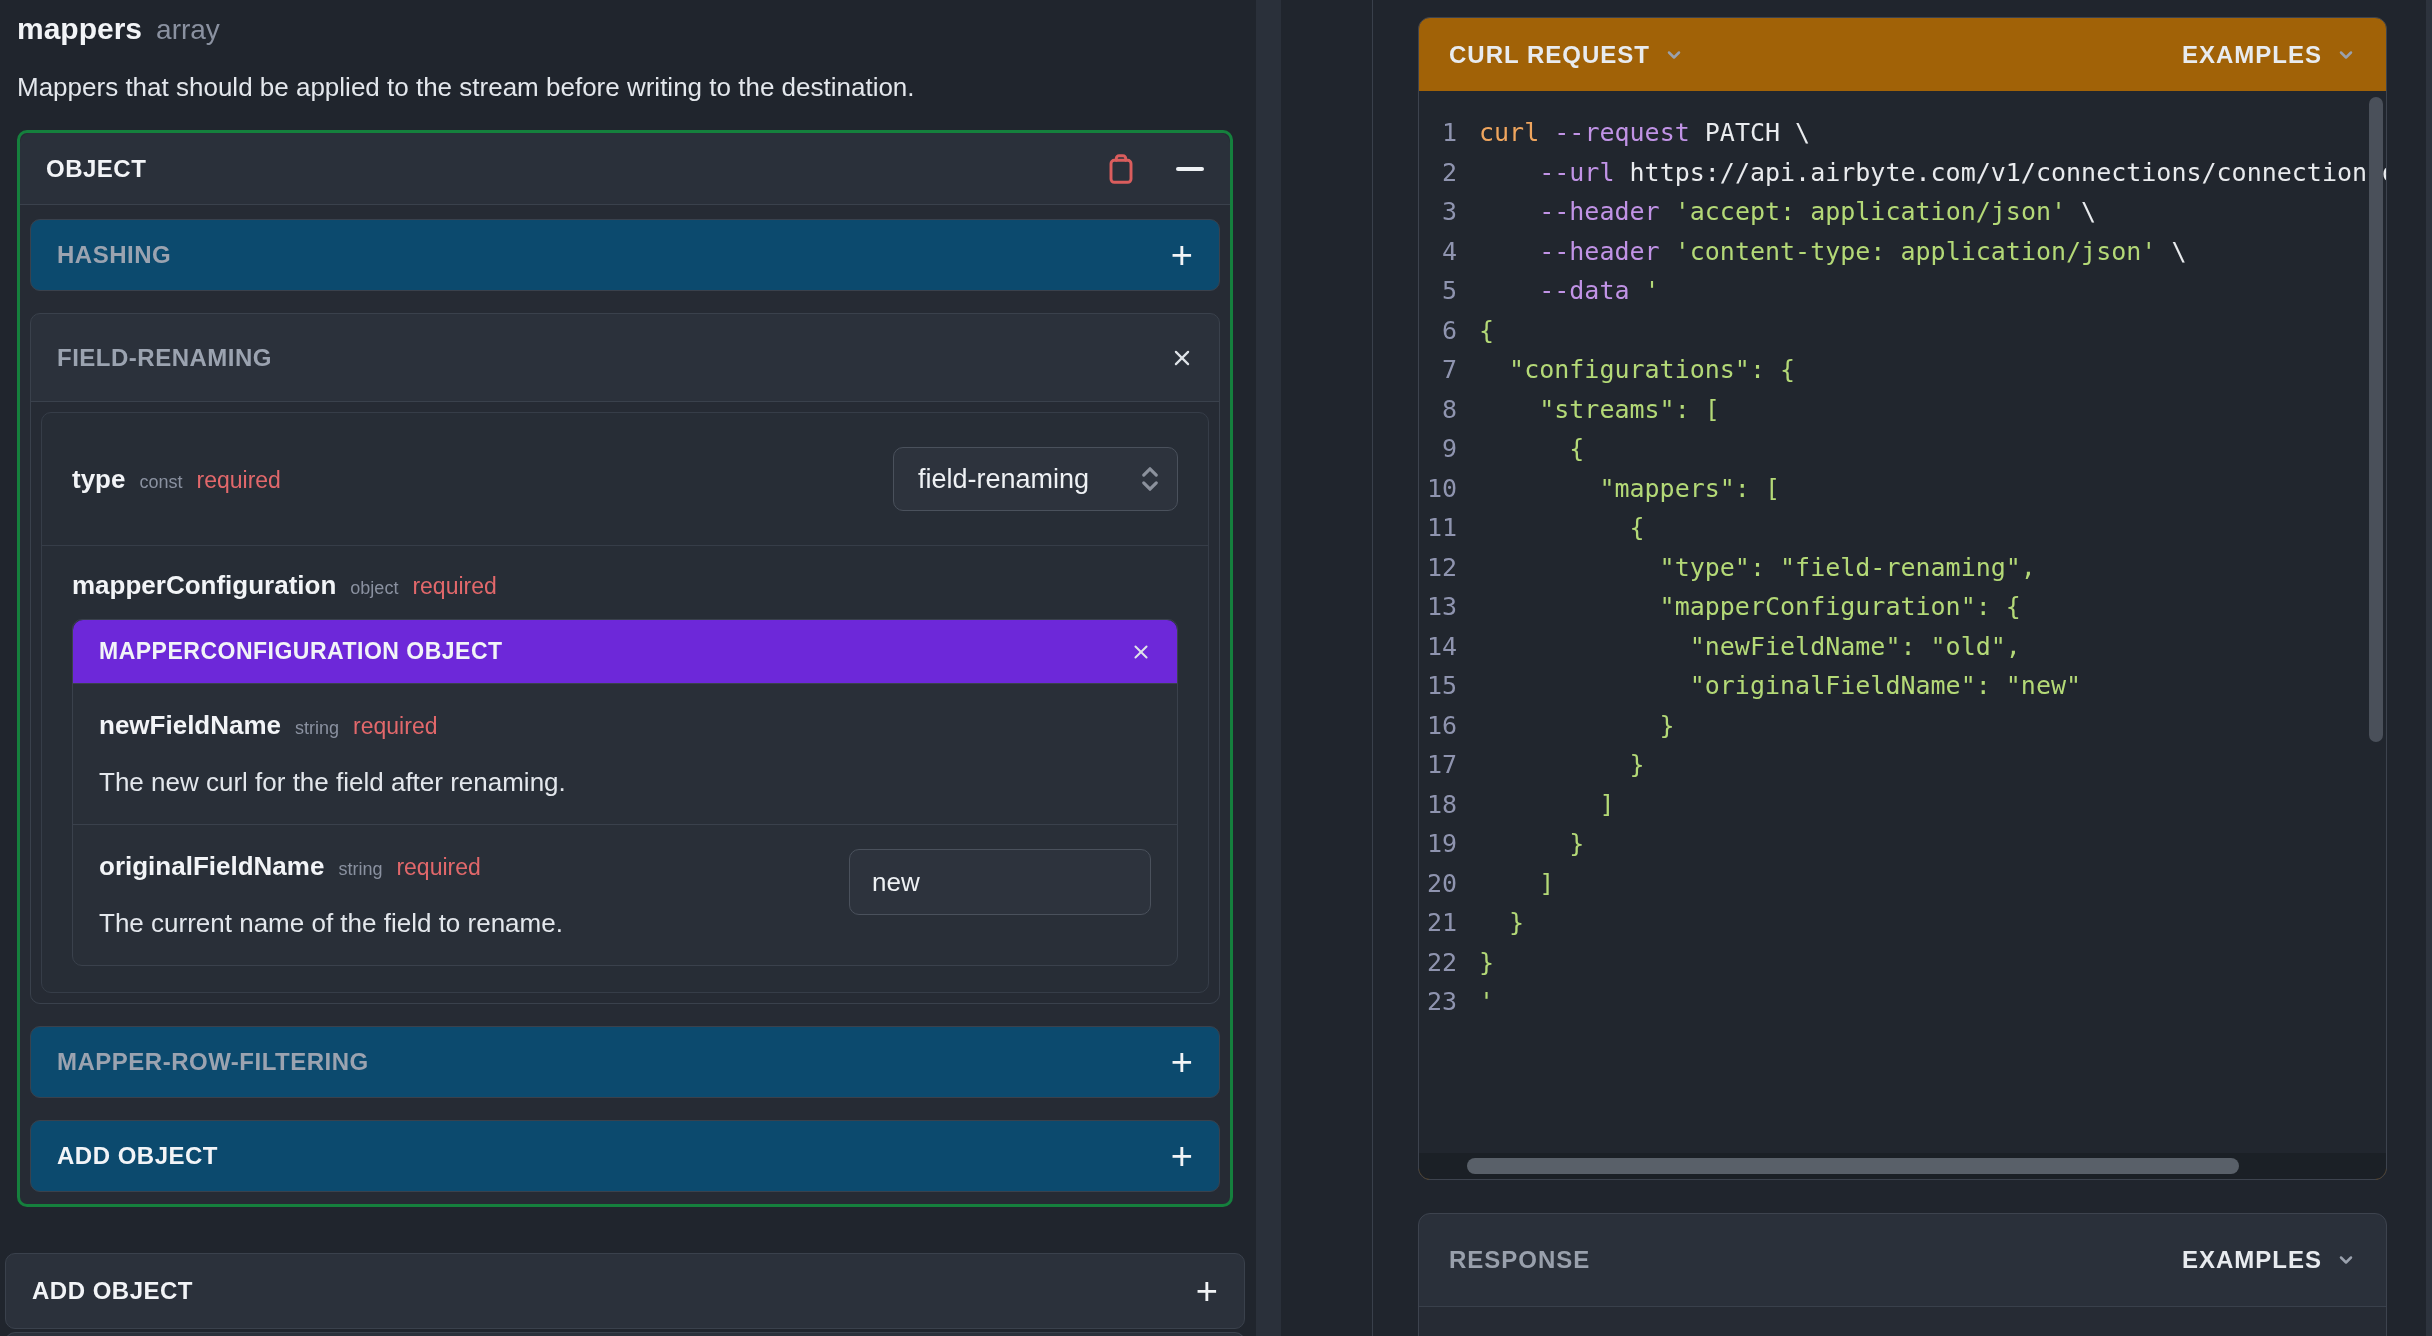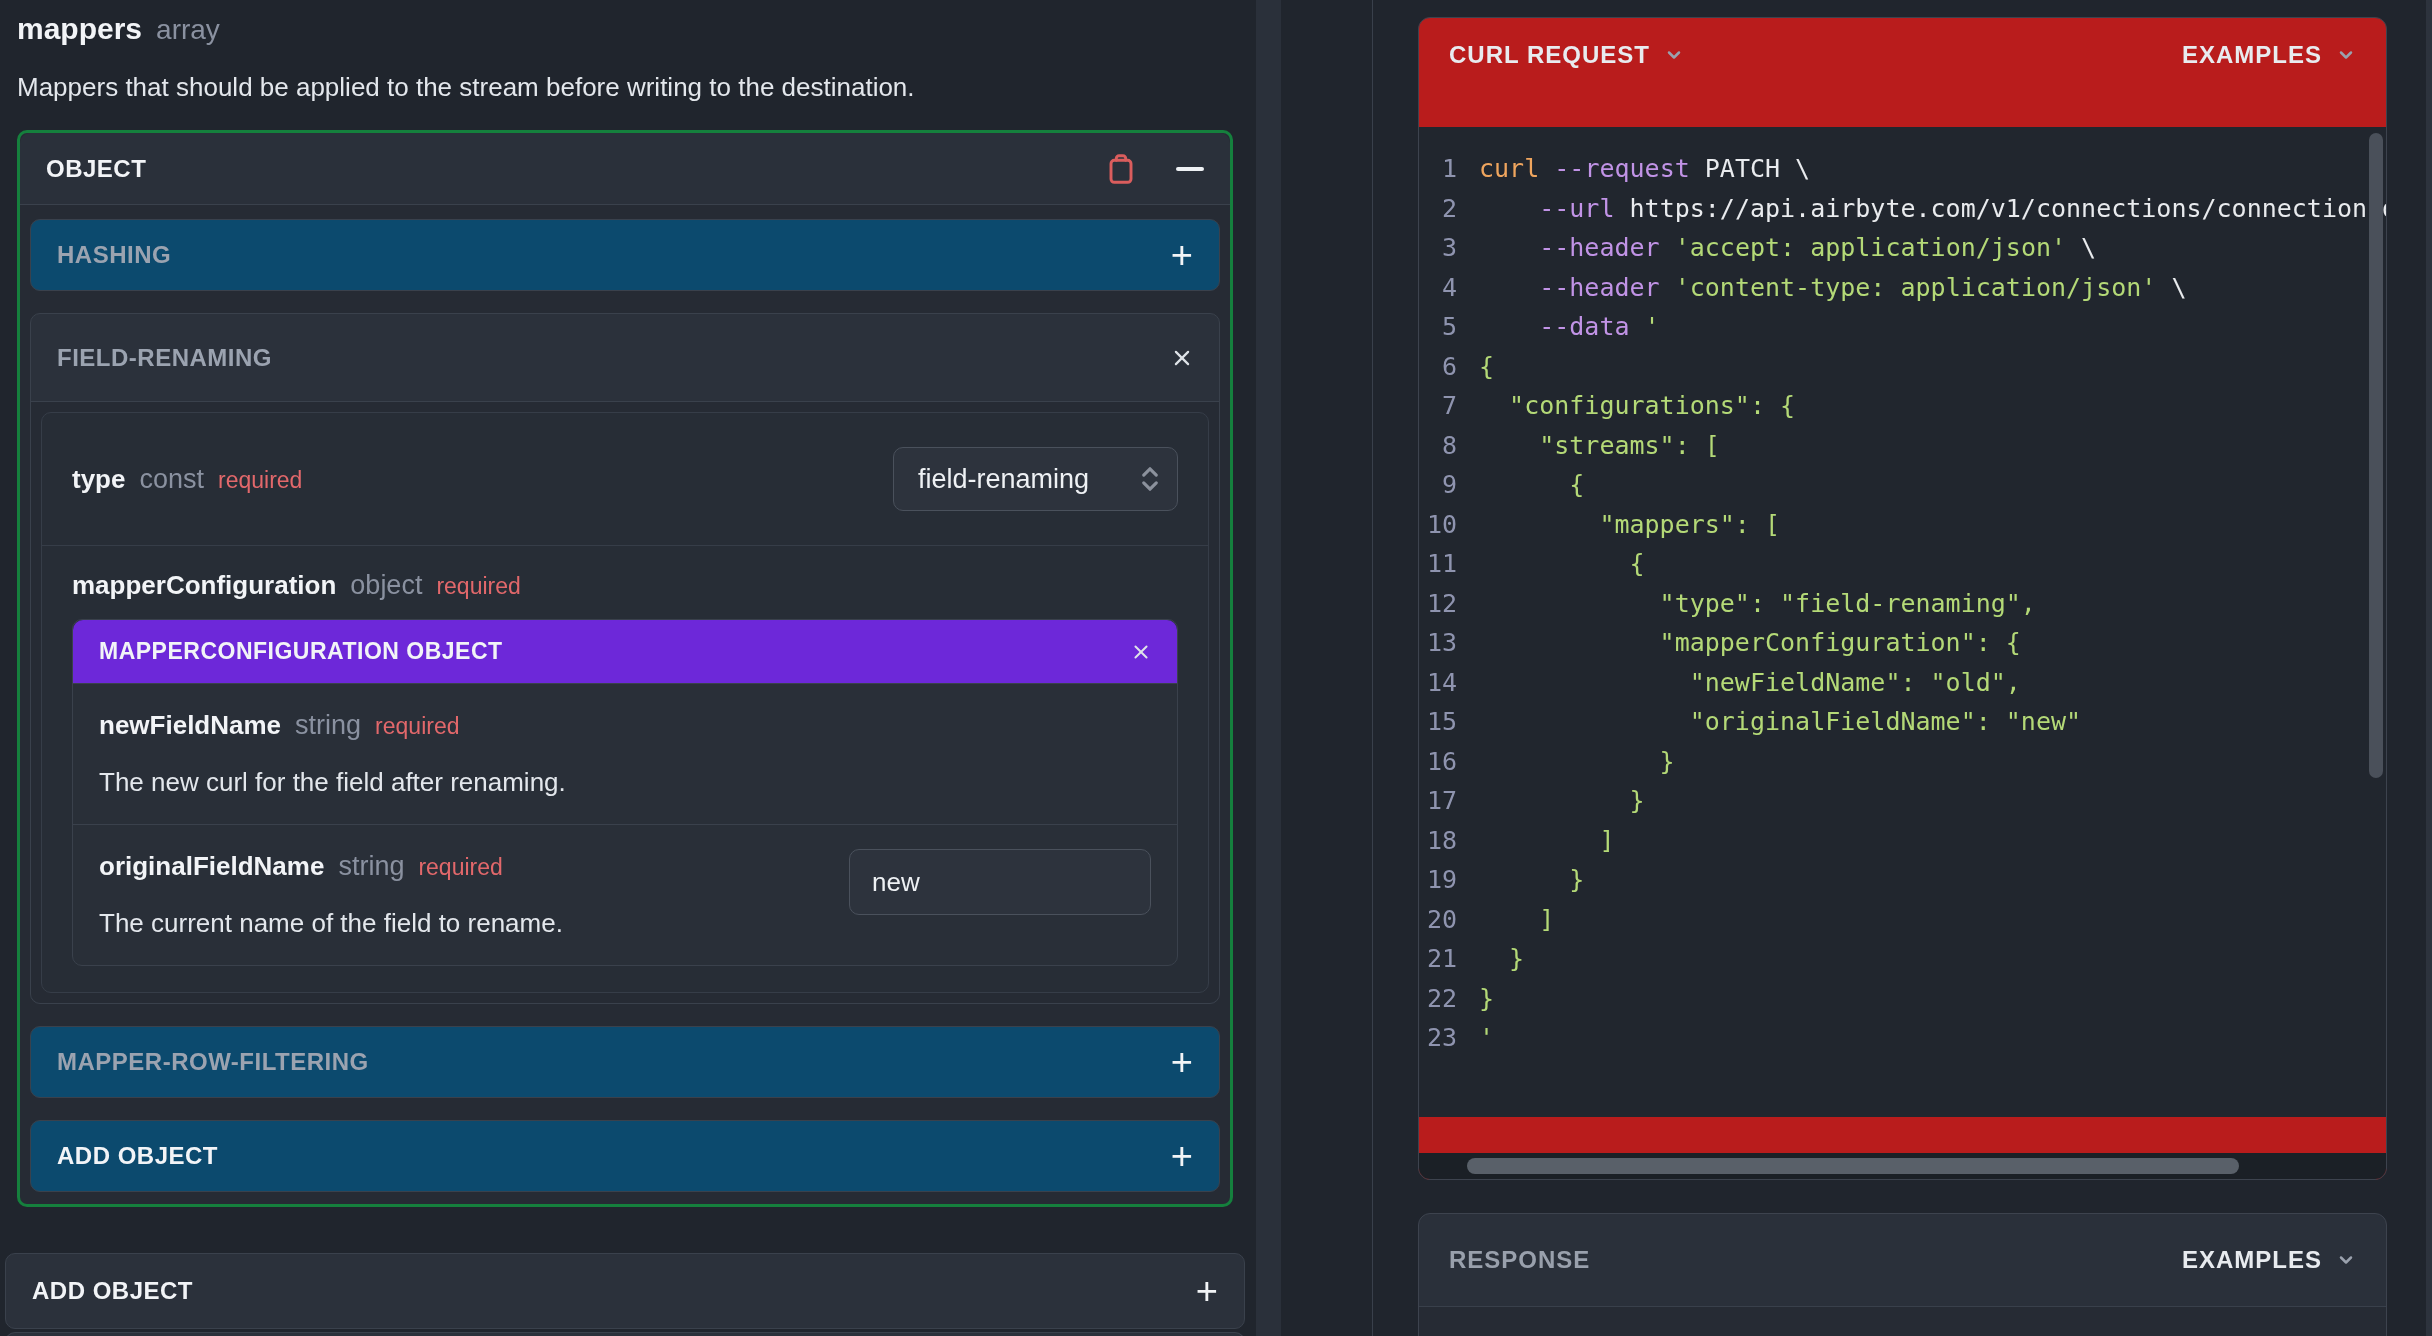--- a/index.html
+++ b/index.html
@@ -47,21 +47,21 @@
   .fr-header {
     height: 88px; padding: 0 26px; display: flex; align-items: center; justify-content: space-between;
     border-bottom: 1px solid #3a414c;
   }
   .fr-content { padding: 10px; background: #262b34; border-radius: 0 0 10px 10px; }
 
   .inner-box { border: 1px solid #363d48; border-radius: 10px; background: #272d36; }
   .type-row { display: flex; align-items: center; justify-content: space-between; padding: 34px 30px; }
   .field-title-line { display: flex; align-items: baseline; gap: 14px; }
   .fname { font-size: 26px; font-weight: bold; color: #f2f4f7; }
-  .fkind { font-size: 27px; color: #8a91a0; }
+  .fkind { font-size: 18px; color: #8a91a0; }
   .freq { font-size: 23px; color: #e2686b; }
 
   .select-box {
     width: 285px; height: 64px; border: 1px solid #4a515c; border-radius: 10px; background: #2d333d;
     display: flex; align-items: center; justify-content: space-between; padding: 0 16px 0 24px; cursor: pointer;
   }
   .select-value { font-size: 27px; color: #eef1f4; }
 
   .row-divider { border-top: 1px solid #363d48; }
   .mc-row { padding: 24px 30px 18px; }
@@ -93,22 +93,22 @@
     border: 1px solid #3a414c; border-bottom: none; border-radius: 10px 10px 0 0; background: #2b313b;
   }
 
   .left-scrollbar { position: absolute; left: 1256px; top: 0; width: 25px; height: 1336px; background: #2a303a; }
 
   
   .right-col { position: absolute; left: 1372px; top: 0; width: 1060px; height: 1336px; border-left: 1px solid #39404b; }
 
   .curl-panel {
     position: absolute; left: 45px; top: 17px; width: 969px; height: 1163px;
-    border: 1px solid #3d434e; border-radius: 12px; background: #b91c1c;
-    display: flex; flex-direction: column; overflow: hidden; gap: 36px;
+    border: 1px solid #3d434e; border-radius: 12px; background: #a16207;
+    display: flex; flex-direction: column; overflow: hidden;
   }
   .panel-header { height: 73px; min-height: 73px; padding: 0 30px; display: flex; align-items: center; justify-content: space-between; }
   .panel-header-left, .panel-header-right { display: flex; align-items: center; gap: 14px; cursor: pointer; }
   .panel-title { font-size: 24px; font-weight: bold; letter-spacing: 1px; color: #e8ebef; }
   .panel-title.muted { color: #99a0ac; }
 
   .code-area { flex: 1; background: #21262e; position: relative; overflow: hidden; padding-top: 22px; }
   .code-line { display: flex; line-height: 39.5px; white-space: pre; font-family: "DejaVu Sans Mono", monospace; font-size: 25px; }
   .ln { width: 60px; min-width: 60px; text-align: right; color: #8f94af; padding-right: 22px; user-select: none; }
   .tok-kw { color: #efa55e; }

